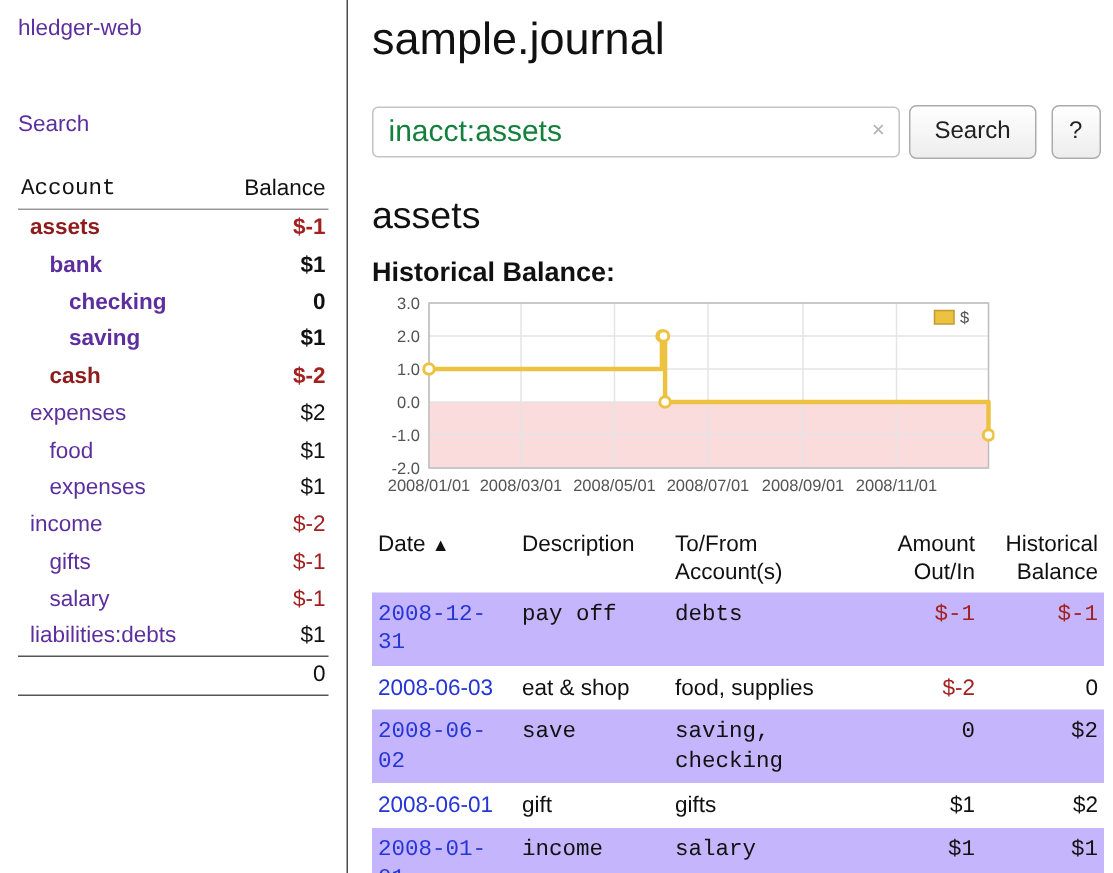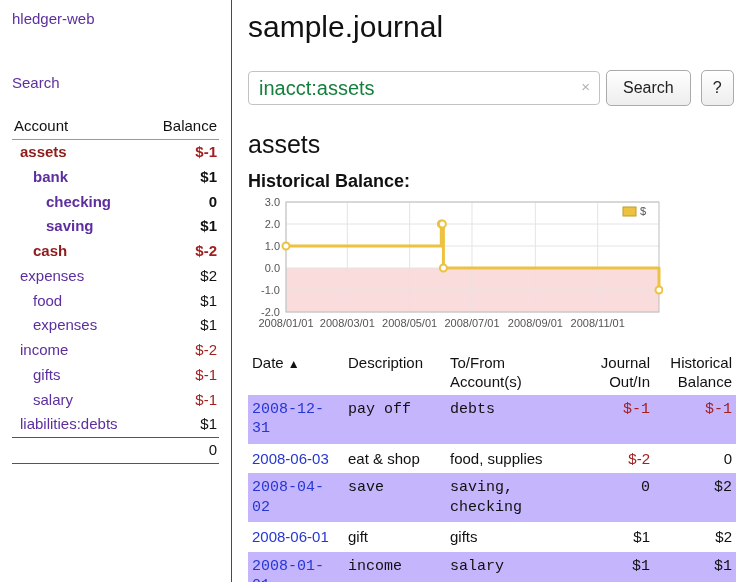--- a/index.html
+++ b/index.html
@@ -12,21 +12,21 @@
 
   
   .sidebar {
     position:absolute; left:0; top:0; width:232px; height:582px;
     border-right:1px solid #4a4a4a; padding:10px 12px 0 12px;
   }
   .app-title a, .journal-link a { color:#5d2f9e; font-size:15px; }
   .journal-link { margin-top:46px; }
   .accounts { margin-top:22px; width:100%; border-collapse:collapse; font-size:15px; }
   .accounts th { font-weight:400; padding:3px 2px 5px 2px; border-bottom:1px solid #999; color:#111; }
-  .acct-h { text-align:left; }
+  .acct-h { text-align:left;font-family:Liberation Mono, monospace; }
   .bal-h  { text-align:right; }
   .accounts td { padding:3px 2px; line-height:1.25; }
   .accounts td.acct a { color:#5d2f9e; }
   .accounts td.acct a.nameneg { color:#8e1c1c; }
   .bal { text-align:right; }
   tr.sel td, tr.sel a { font-weight:bold; }
   .neg { color:#a32020; }
   td.d0 { padding-left:8px; }
   td.d1 { padding-left:21px; }
   td.d2 { padding-left:34px; }
@@ -195,21 +195,21 @@
       </svg>
   </div>
 
   <table class="register">
     <thead>
       <tr>
         <th class="c-date"><span>Date</span> <span class="sort">▲</span></th>
         <th class="c-desc">Description</th>
         <th class="c-acct">To/From
 Account(s)</th>
-        <th class="c-amt r">Journal
+        <th class="c-amt r">Amount
 Out/In</th>
         <th class="c-bal r">Historical
 Balance</th>
       </tr>
     </thead>
     <tbody>
       <tr class="alt">
         <td class="c-date"><a>2008-12-31</a></td>
         <td>pay off</td>
         <td>debts</td>
@@ -217,21 +217,21 @@
         <td class="r amt neg">$-1</td>
       </tr>
       <tr>
         <td class="c-date"><a>2008-06-03</a></td>
         <td>eat &amp; shop</td>
         <td>food, supplies</td>
         <td class="r amt neg">$-2</td>
         <td class="r amt">0</td>
       </tr>
       <tr class="alt">
-        <td class="c-date"><a>2008-04-02</a></td>
+        <td class="c-date"><a>2008-06-02</a></td>
         <td>save</td>
         <td>saving,
 checking</td>
         <td class="r amt">0</td>
         <td class="r amt">$2</td>
       </tr>
       <tr>
         <td class="c-date"><a>2008-06-01</a></td>
         <td>gift</td>
         <td>gifts</td>

